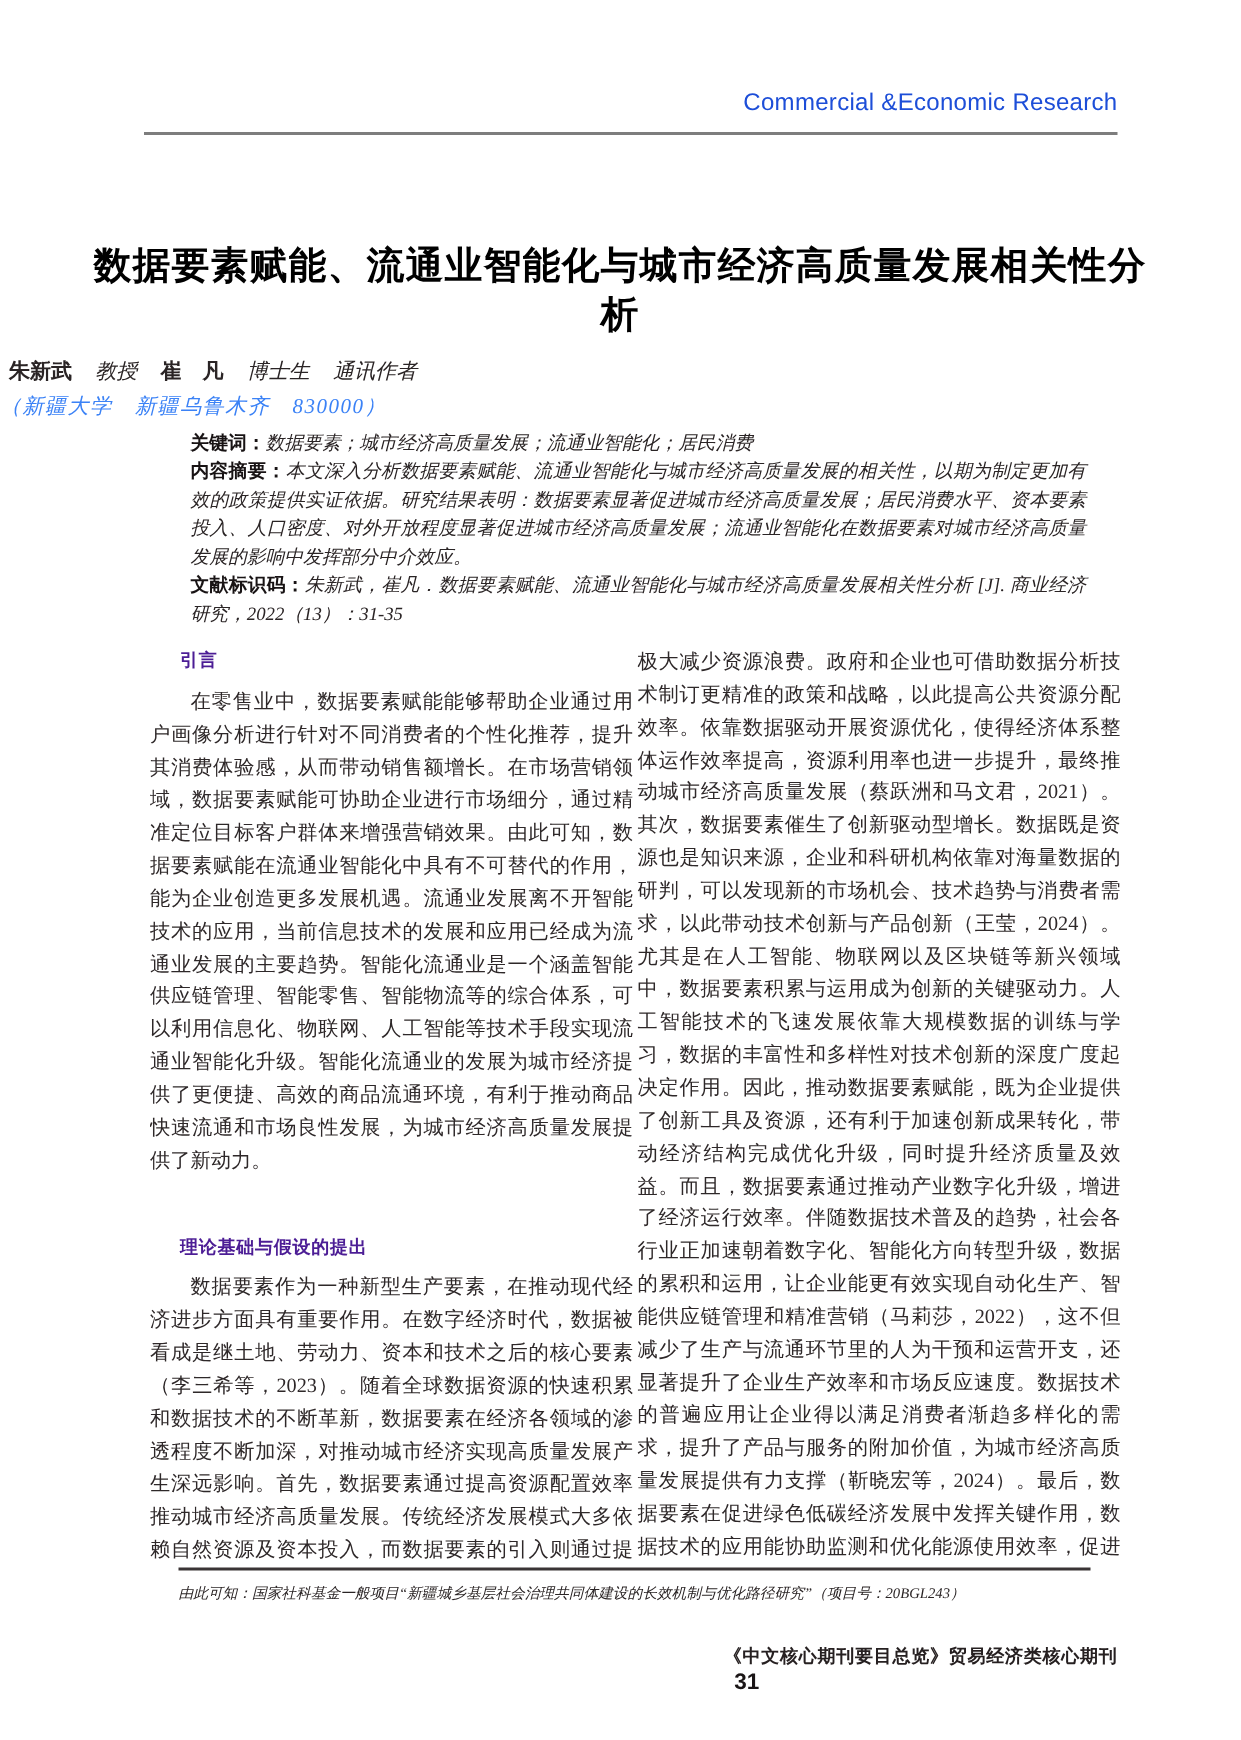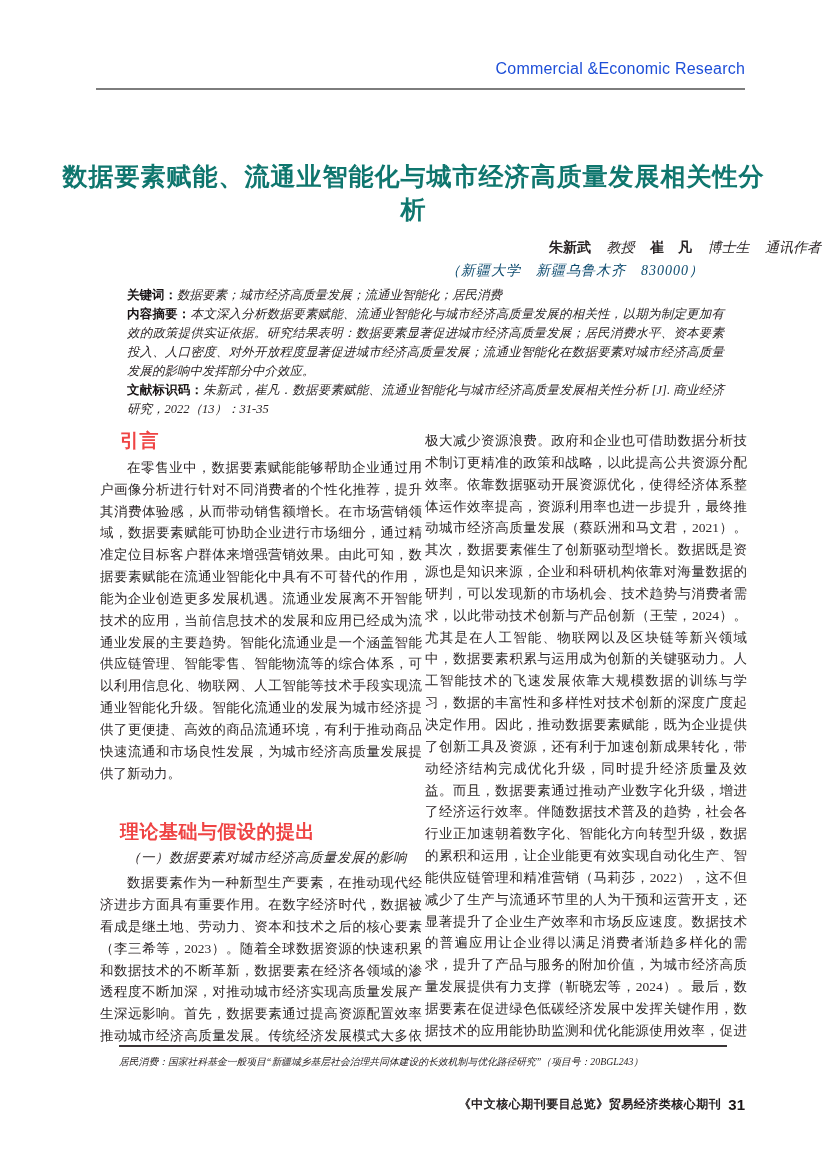--- a/index.html
+++ b/index.html
@@ -16,31 +16,31 @@
   }
   .header-rule{
     position:absolute;top:88px;left:96px;width:649px;height:2px;
     background:#7d7d7d;
   }
   
   .paper-title{
     position:absolute;top:160px;left:60px;width:707px;
     font-family:"Liberation Sans","DejaVu Sans",sans-serif;
     font-weight:bold;font-size:25px;letter-spacing:1px;
-    color:#0f766e;text-align:center;
+    color:#000000;text-align:center;
   }
   .byline{
-    position:absolute;top:239px;left:0;width:827px;text-align:right;
+    position:absolute;top:239px;left:0;width:827px;text-align:left;
     font-size:14px;color:#2a2425;
   }
   .byline .name{font-family:"Liberation Sans","DejaVu Sans",sans-serif;font-weight:bold;margin:0 6px;}
   .byline .role{font-style:italic;margin:0 6px;}
   .affiliation{
-    position:absolute;top:262px;left:0;width:704px;text-align:right;
-    font-size:14px;font-style:italic;color:#0c4a6e;letter-spacing:1px;
+    position:absolute;top:262px;left:0;width:704px;text-align:left;
+    font-size:14px;font-style:italic;color:#3b82f6;letter-spacing:1px;
   }
   
   .meta{
     position:absolute;top:286px;left:127px;width:597px;
     font-size:12.5px;line-height:19px;text-align:justify;color:#2a2425;
   }
   .meta .lbl{
     font-family:"Liberation Sans","DejaVu Sans",sans-serif;
     font-weight:bold;font-style:normal;color:#181314;
   }
@@ -50,21 +50,21 @@
   .meta .triple span.pair:last-child{margin-right:0;}
   
   .col{
     position:absolute;top:430px;width:322px;height:612px;overflow:hidden;
     font-size:13.5px;line-height:21.85px;text-align:justify;color:#2e2829;
   }
   .col-left{left:100px;}
   .col-right{left:425px;}
   .col h2{
     font-family:"Liberation Sans","DejaVu Sans",sans-serif;
-    font-size:19px;font-weight:bold;color:#ef4444;
+    font-size:12px;font-weight:bold;color:#4c1d95;
     margin:0 0 5px 0;padding-left:20px;letter-spacing:.5px;
   }
   .col h2.spaced{margin-top:36px;}
   .col h3{
     font-size:13.5px;font-weight:normal;font-style:italic;color:#2a2425;
     margin:0 0 3px 0;padding-left:27px;letter-spacing:.5px;
   }
   .col p{margin:0;}
   .col p.indent{text-indent:2em;}
   
@@ -72,21 +72,21 @@
     position:absolute;top:1045px;left:119px;width:608px;height:1.5px;
     background:#3a3435;
   }
   .footnote{
     position:absolute;top:1056px;left:119px;width:620px;
     font-size:9.8px;font-style:italic;color:#2a2425;white-space:nowrap;
   }
   
   .page-footer{
     position:absolute;top:1096px;right:82px;
-    display:flex;align-items:flex-start;
+    display:flex;align-items:flex-start;flex-direction:column;
   }
   .footer-journal{
     font-family:"Liberation Sans","DejaVu Sans",sans-serif;
     font-weight:bold;font-size:12px;color:#262021;letter-spacing:.5px;
   }
   .footer-page-num{
     font-family:"Liberation Sans","DejaVu Sans",sans-serif;
     font-weight:bold;font-size:15px;color:#1a1516;margin-left:7px;
   }
 </style>
@@ -111,29 +111,28 @@
   <div class="meta">
     <p><span class="lbl">关键词：</span><span class="kai">数据要素；城市经济高质量发展；流通业智能化；居民消费</span></p>
     <p><span class="lbl">内容摘要：</span><span class="kai">本文深入分析数据要素赋能、流通业智能化与城市经济高质量发展的相关性，以期为制定更加有效的政策提供实证依据。研究结果表明：数据要素显著促进城市经济高质量发展；居民消费水平、资本要素投入、人口密度、对外开放程度显著促进城市经济高质量发展；流通业智能化在数据要素对城市经济高质量发展的影响中发挥部分中介效应。</span></p>
     <p><span class="lbl">文献标识码：</span><span class="kai">朱新武，崔凡．数据要素赋能、流通业智能化与城市经济高质量发展相关性分析 [J]. 商业经济研究，2022（13）：31-35</span></p>
   </div>
 
   <div class="col col-left">
     <h2>引言</h2>
     <p class="indent">在零售业中，数据要素赋能能够帮助企业通过用户画像分析进行针对不同消费者的个性化推荐，提升其消费体验感，从而带动销售额增长。在市场营销领域，数据要素赋能可协助企业进行市场细分，通过精准定位目标客户群体来增强营销效果。由此可知，数据要素赋能在流通业智能化中具有不可替代的作用，能为企业创造更多发展机遇。流通业发展离不开智能技术的应用，当前信息技术的发展和应用已经成为流通业发展的主要趋势。智能化流通业是一个涵盖智能供应链管理、智能零售、智能物流等的综合体系，可以利用信息化、物联网、人工智能等技术手段实现流通业智能化升级。智能化流通业的发展为城市经济提供了更便捷、高效的商品流通环境，有利于推动商品快速流通和市场良性发展，为城市经济高质量发展提供了新动力。</p>
     <h2 class="spaced">理论基础与假设的提出</h2>
-    <h3>（一）数据要素对城市经济高质量发展的影响</h3>
     <p class="indent">数据要素作为一种新型生产要素，在推动现代经济进步方面具有重要作用。在数字经济时代，数据被看成是继土地、劳动力、资本和技术之后的核心要素（李三希等，2023）。随着全球数据资源的快速积累和数据技术的不断革新，数据要素在经济各领域的渗透程度不断加深，对推动城市经济实现高质量发展产生深远影响。首先，数据要素通过提高资源配置效率推动城市经济高质量发展。传统经济发展模式大多依赖自然资源及资本投入，而数据要素的引入则通过提高信息传递速度和精度，对资源配置过程进行优化（周德胜和陆相林，2023）。企业通过大数据技术可实现对市场需求的精准预估，更加有效调节生产计划，</p>
   </div>
 
   <div class="col col-right">
     <p>极大减少资源浪费。政府和企业也可借助数据分析技术制订更精准的政策和战略，以此提高公共资源分配效率。依靠数据驱动开展资源优化，使得经济体系整体运作效率提高，资源利用率也进一步提升，最终推动城市经济高质量发展（蔡跃洲和马文君，2021）。其次，数据要素催生了创新驱动型增长。数据既是资源也是知识来源，企业和科研机构依靠对海量数据的研判，可以发现新的市场机会、技术趋势与消费者需求，以此带动技术创新与产品创新（王莹，2024）。尤其是在人工智能、物联网以及区块链等新兴领域中，数据要素积累与运用成为创新的关键驱动力。人工智能技术的飞速发展依靠大规模数据的训练与学习，数据的丰富性和多样性对技术创新的深度广度起决定作用。因此，推动数据要素赋能，既为企业提供了创新工具及资源，还有利于加速创新成果转化，带动经济结构完成优化升级，同时提升经济质量及效益。而且，数据要素通过推动产业数字化升级，增进了经济运行效率。伴随数据技术普及的趋势，社会各行业正加速朝着数字化、智能化方向转型升级，数据的累积和运用，让企业能更有效实现自动化生产、智能供应链管理和精准营销（马莉莎，2022），这不但减少了生产与流通环节里的人为干预和运营开支，还显著提升了企业生产效率和市场反应速度。数据技术的普遍应用让企业得以满足消费者渐趋多样化的需求，提升了产品与服务的附加价值，为城市经济高质量发展提供有力支撑（靳晓宏等，2024）。最后，数据要素在促进绿色低碳经济发展中发挥关键作用，数据技术的应用能协助监测和优化能源使用效率，促进可持续发展（夏杰长，2023）。智能电网通过数据实时监控和分析，可以实现能源高效分配，减少能源浪费；智慧城市通过数据驱动的交通和环保系统，</p>
   </div>
 
   <div class="foot-rule"></div>
-  <div class="footnote">居民消费：国家社科基金一般项目“新疆城乡基层社会治理共同体建设的长效机制与优化路径研究”（项目号：20BGL243）</div>
+  <div class="footnote">由此可知：国家社科基金一般项目“新疆城乡基层社会治理共同体建设的长效机制与优化路径研究”（项目号：20BGL243）</div>
 
   <div class="page-footer">
     <span class="footer-journal">《中文核心期刊要目总览》贸易经济类核心期刊</span>
     <span class="footer-page-num">31</span>
   </div>
 
 </div>
 
 </body></html>

